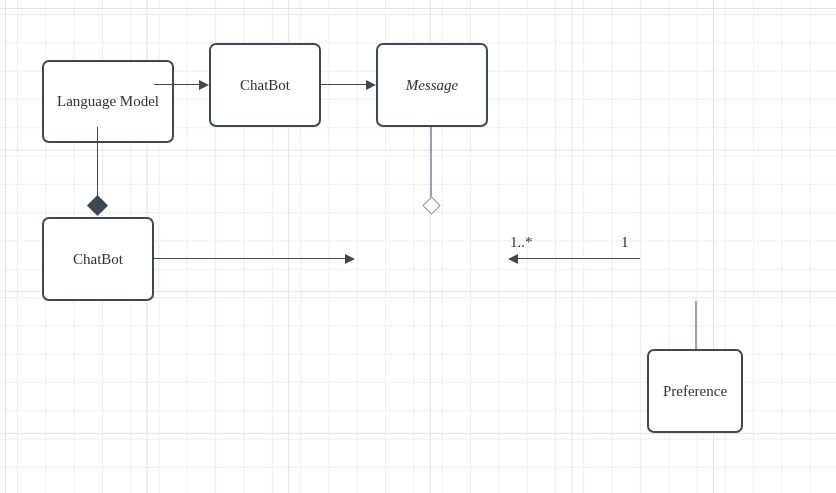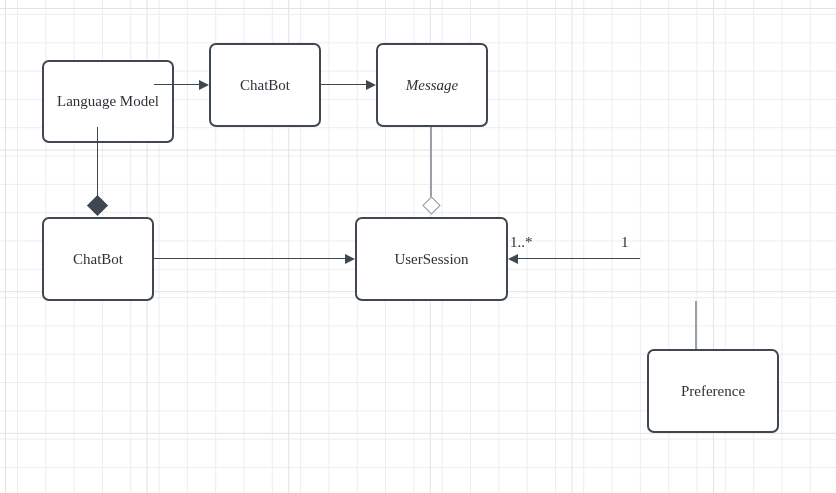--- a/index.html
+++ b/index.html
@@ -101,26 +101,23 @@
   </div>
 
   <div class="node" style="left:376px; top:43px; width:112px; height:84px;font-style:italic;">
     <span>Message</span>
   </div>
 
   <div class="node" style="left:42px; top:217px; width:112px; height:84px;">
     <span>ChatBot</span>
   </div>
 
-  <div class="node" style="left:355px; top:217px; width:153px; height:84px;">
-    <span>UserSession</span>
-  </div>
 
 
-  <div class="node" style="left:647px; top:349px; width:132px; height:84px;">
+  <div class="node" style="left:647px; top:349px; width:96px; height:84px;">
     <span>Preference</span>
   </div>
 
   <div class="hline" style="left:154px; top:84px; width:46px;"></div>
   <div class="arrow-right" style="left:199px; top:80px;"></div>
 
   <div class="hline" style="left:321px; top:84px; width:46px;"></div>
   <div class="arrow-right" style="left:366px; top:80px;"></div>
 
   <div class="vline-dark" style="left:97px; top:127px; height:70px;"></div>

